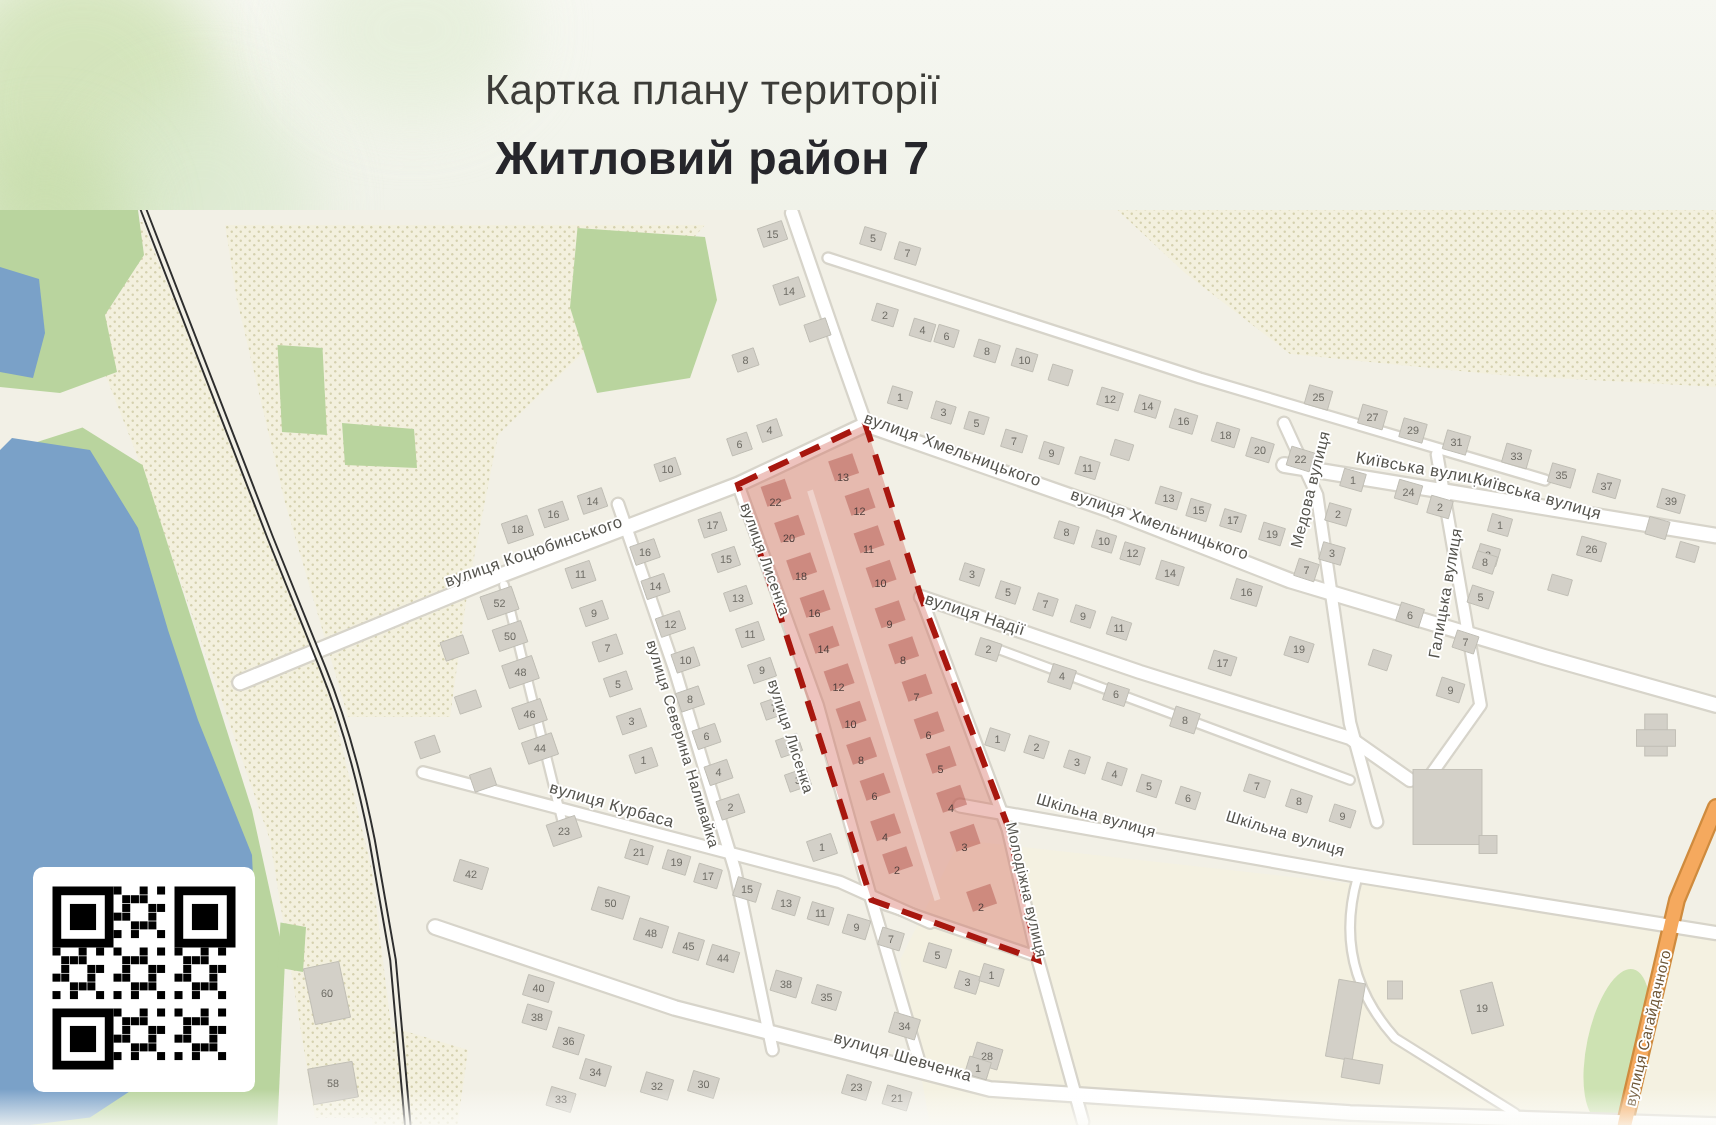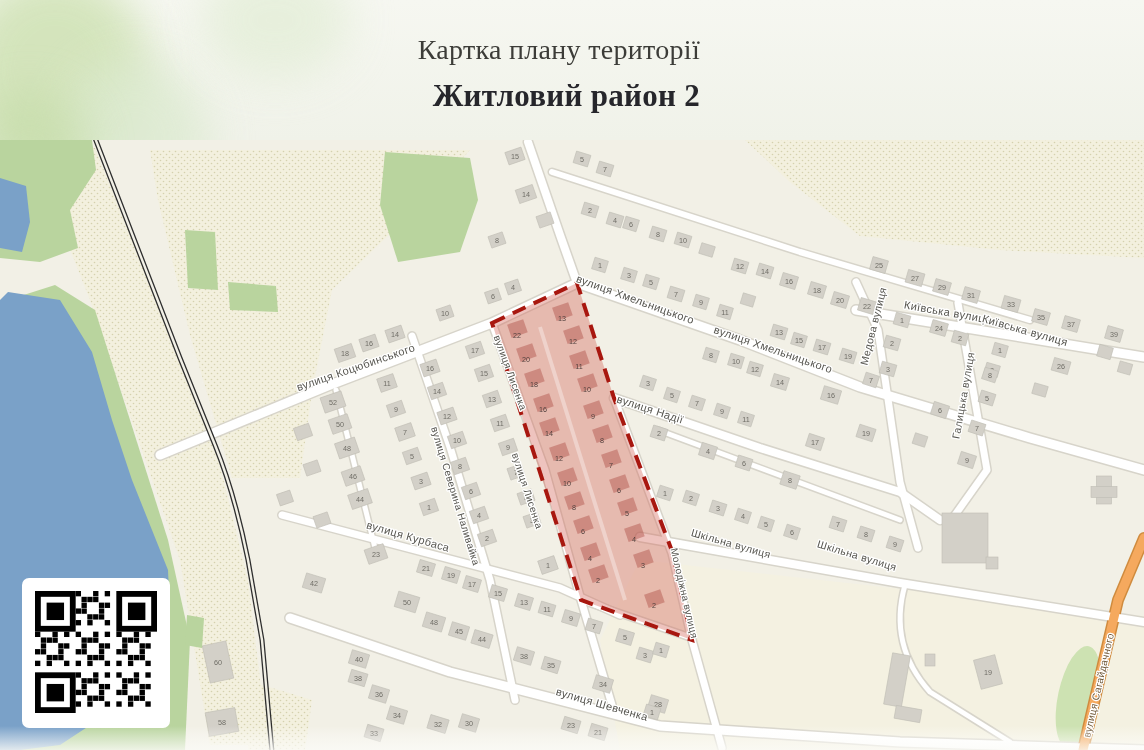--- a/index.html
+++ b/index.html
@@ -6,37 +6,37 @@
   .card{position:relative;width:1144px;height:750px;overflow:hidden;background:#f2f0e6;
         font-family:"Liberation Sans",sans-serif;}
   .map-wrap{position:absolute;inset:0;z-index:1;}
   .hdr{position:absolute;top:0;left:0;width:1144px;height:140px;z-index:5;
        background:linear-gradient(#f6f7f1,#f0f2e9);overflow:hidden;}
   .blob{position:absolute;border-radius:50%;filter:blur(22px);}
   .b1{left:-40px;top:-30px;width:190px;height:200px;background:#cfe2b4;opacity:.85;}
   .b2{left:60px;top:60px;width:150px;height:160px;background:#dcead0;opacity:.8;}
   .b3{left:200px;top:-40px;width:150px;height:120px;background:#e4eed8;opacity:.8;}
   .b4{left:-30px;top:90px;width:120px;height:120px;background:#c3dba6;opacity:.6;}
-  .hdr-texts{position:absolute;left:250px;width:450px;top:6px;text-align:right;font-family:Liberation Serif, serif;}
+  .hdr-texts{position:absolute;left:250px;width:450px;top:16px;text-align:center;}
   .subtitle{margin-top:28px;font-size:28px;font-weight:400;color:#3c3c38;letter-spacing:.3px;}
   .title{margin-top:12px;font-size:31px;font-weight:700;color:#26262b;letter-spacing:.3px;}
   .code{position:absolute;right:76px;top:36px;font-size:50px;font-weight:700;color:#2a2a28;}
 </style>
 </head>
 <body>
 
 <div class="card">
   <div class="hdr">
     <div class="blob b1"></div>
     <div class="blob b2"></div>
     <div class="blob b3"></div>
     <div class="blob b4"></div>
     <div class="hdr-texts">
       <div class="subtitle">Картка плану території</div>
-      <div class="title">Житловий район 2</div>
+      <div class="title">Житловий район 7</div>
     </div>
   </div>
   <div class="map-wrap">
     <svg id="mapsvg" width="1144" height="750" viewBox="0 0 1144 750">
         <defs>
           <pattern id="dots" width="6" height="6" patternUnits="userSpaceOnUse">
             <rect x="0" y="0" width="6" height="6" fill="#f3f0de"></rect>
             <circle cx="1.5" cy="1.5" r="0.8" fill="#d5d1ae"></circle>
             <circle cx="4.5" cy="4.5" r="0.8" fill="#d5d1ae"></circle>
           </pattern>

